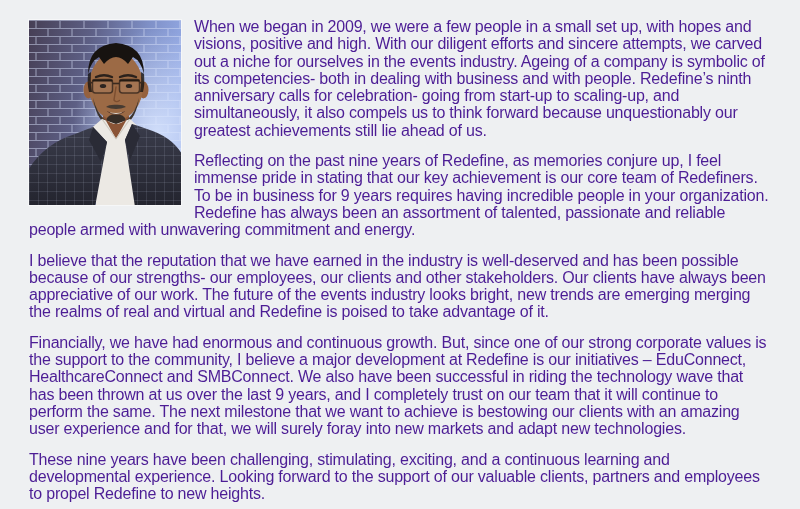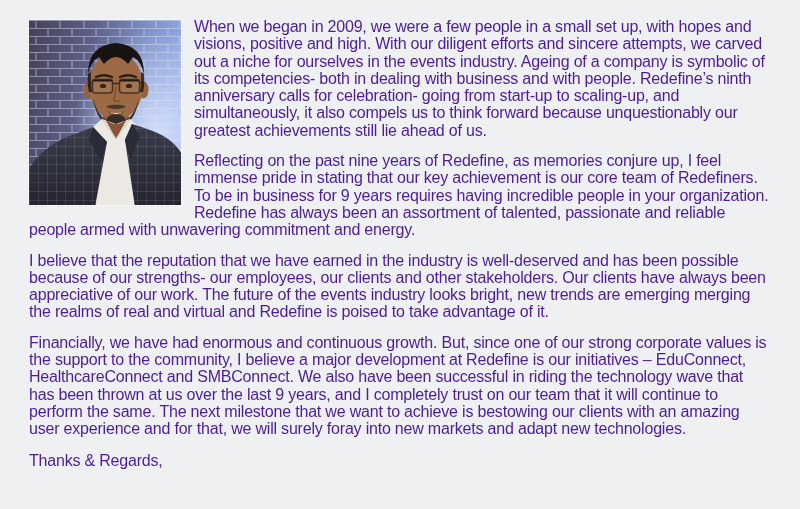--- a/index.html
+++ b/index.html
@@ -111,18 +111,19 @@
         <path d="M64,107 L78,122 L72,142 L60,120 Z" fill="#2a2b36"></path>
         <path d="M103,104 L96,120 L101,140 L111,116 Z" fill="#2a2b36"></path>
       </g>
     </svg>
   </div>
 
   <p>When we began in 2009, we were a few people in a small set up, with hopes and visions, positive and high. With our diligent efforts and sincere attempts, we carved out a niche for ourselves in the events industry. Ageing of a company is symbolic of its competencies- both in dealing with business and with people. Redefine’s ninth anniversary calls for celebration- going from start-up to scaling-up, and simultaneously, it also compels us to think forward because unquestionably our greatest achievements still lie ahead of us.</p>
   <p>Reflecting on the past nine years of Redefine, as memories conjure up, I feel immense pride in stating that our key achievement is our core team of Redefiners. To be in business for 9 years requires having incredible people in your organization. Redefine has always been an assortment of talented, passionate and reliable people armed with unwavering commitment and energy.</p>
   <p>I believe that the reputation that we have earned in the industry is well-deserved and has been possible because of our strengths- our employees, our clients and other stakeholders. Our clients have always been appreciative of our work. The future of the events industry looks bright, new trends are emerging merging the realms of real and virtual and Redefine is poised to take advantage of it.</p>
   <p>Financially, we have had enormous and continuous growth. But, since one of our strong corporate values is the support to the community, I believe a major development at Redefine is our initiatives – EduConnect, HealthcareConnect and SMBConnect. We also have been successful in riding the technology wave that has been thrown at us over the last 9 years, and I completely trust on our team that it will continue to perform the same. The next milestone that we want to achieve is bestowing our clients with an amazing user experience and for that, we will surely foray into new markets and adapt new technologies.</p>
+  <p>These nine years have been challenging, stimulating, exciting, and a continuous learning and developmental experience. Looking forward to the support of our valuable clients, partners and employees to propel Redefine to new heights.</p>
 
   <div class="signature">
     <div>Thanks &amp; Regards,</div>
   </div>
 
 </div>
 
 </body></html>

